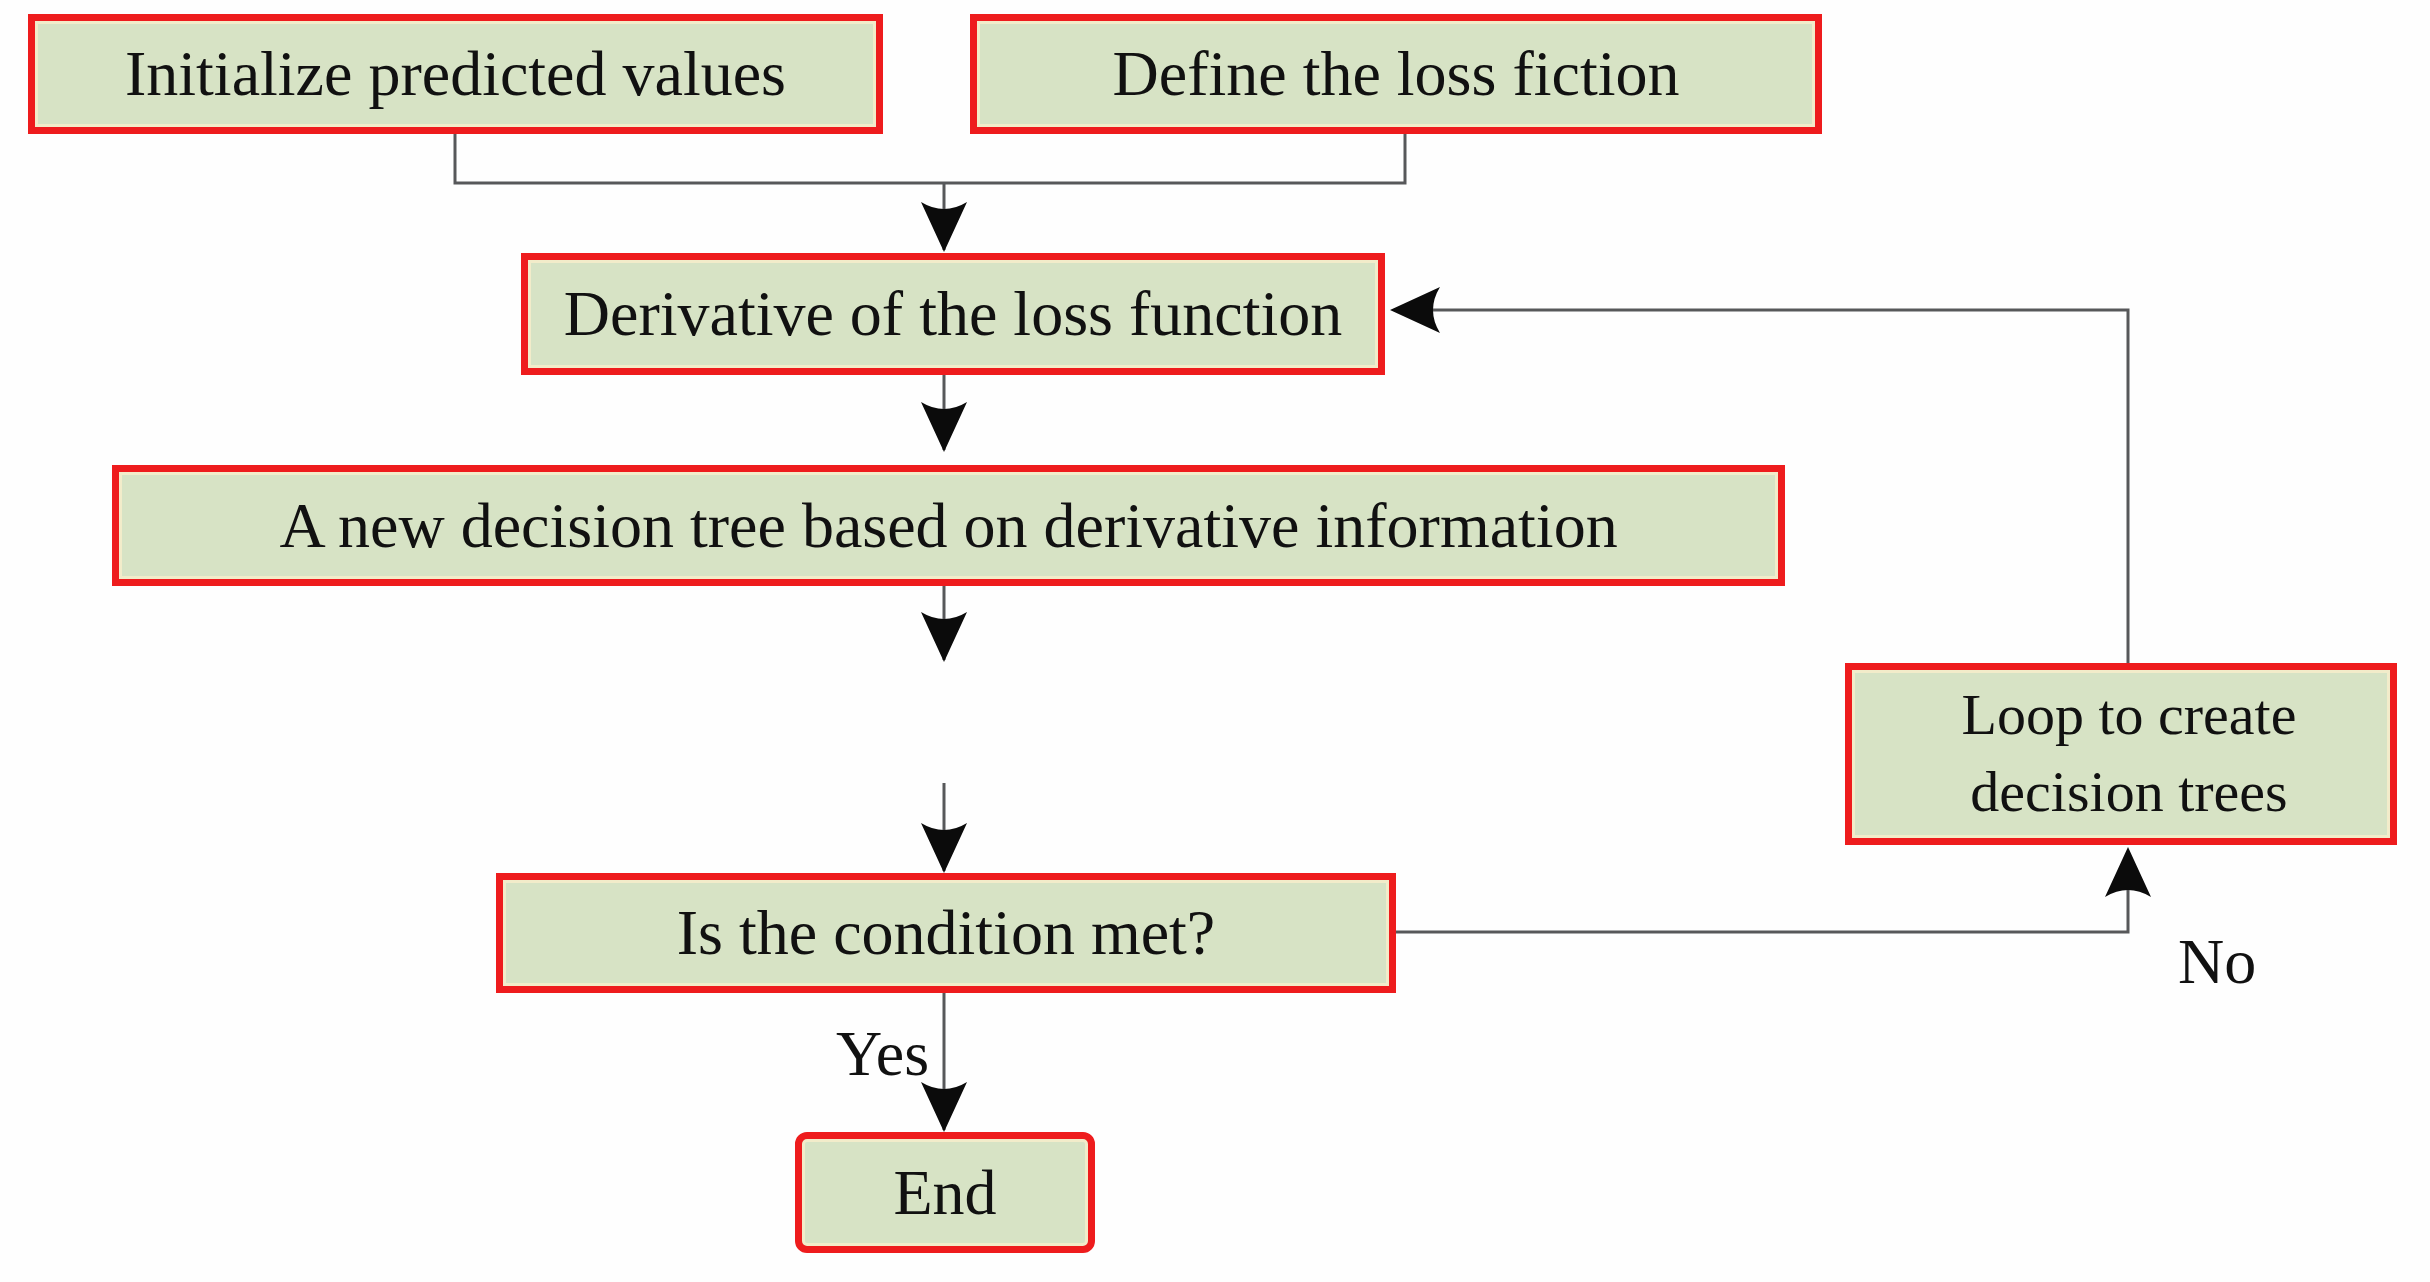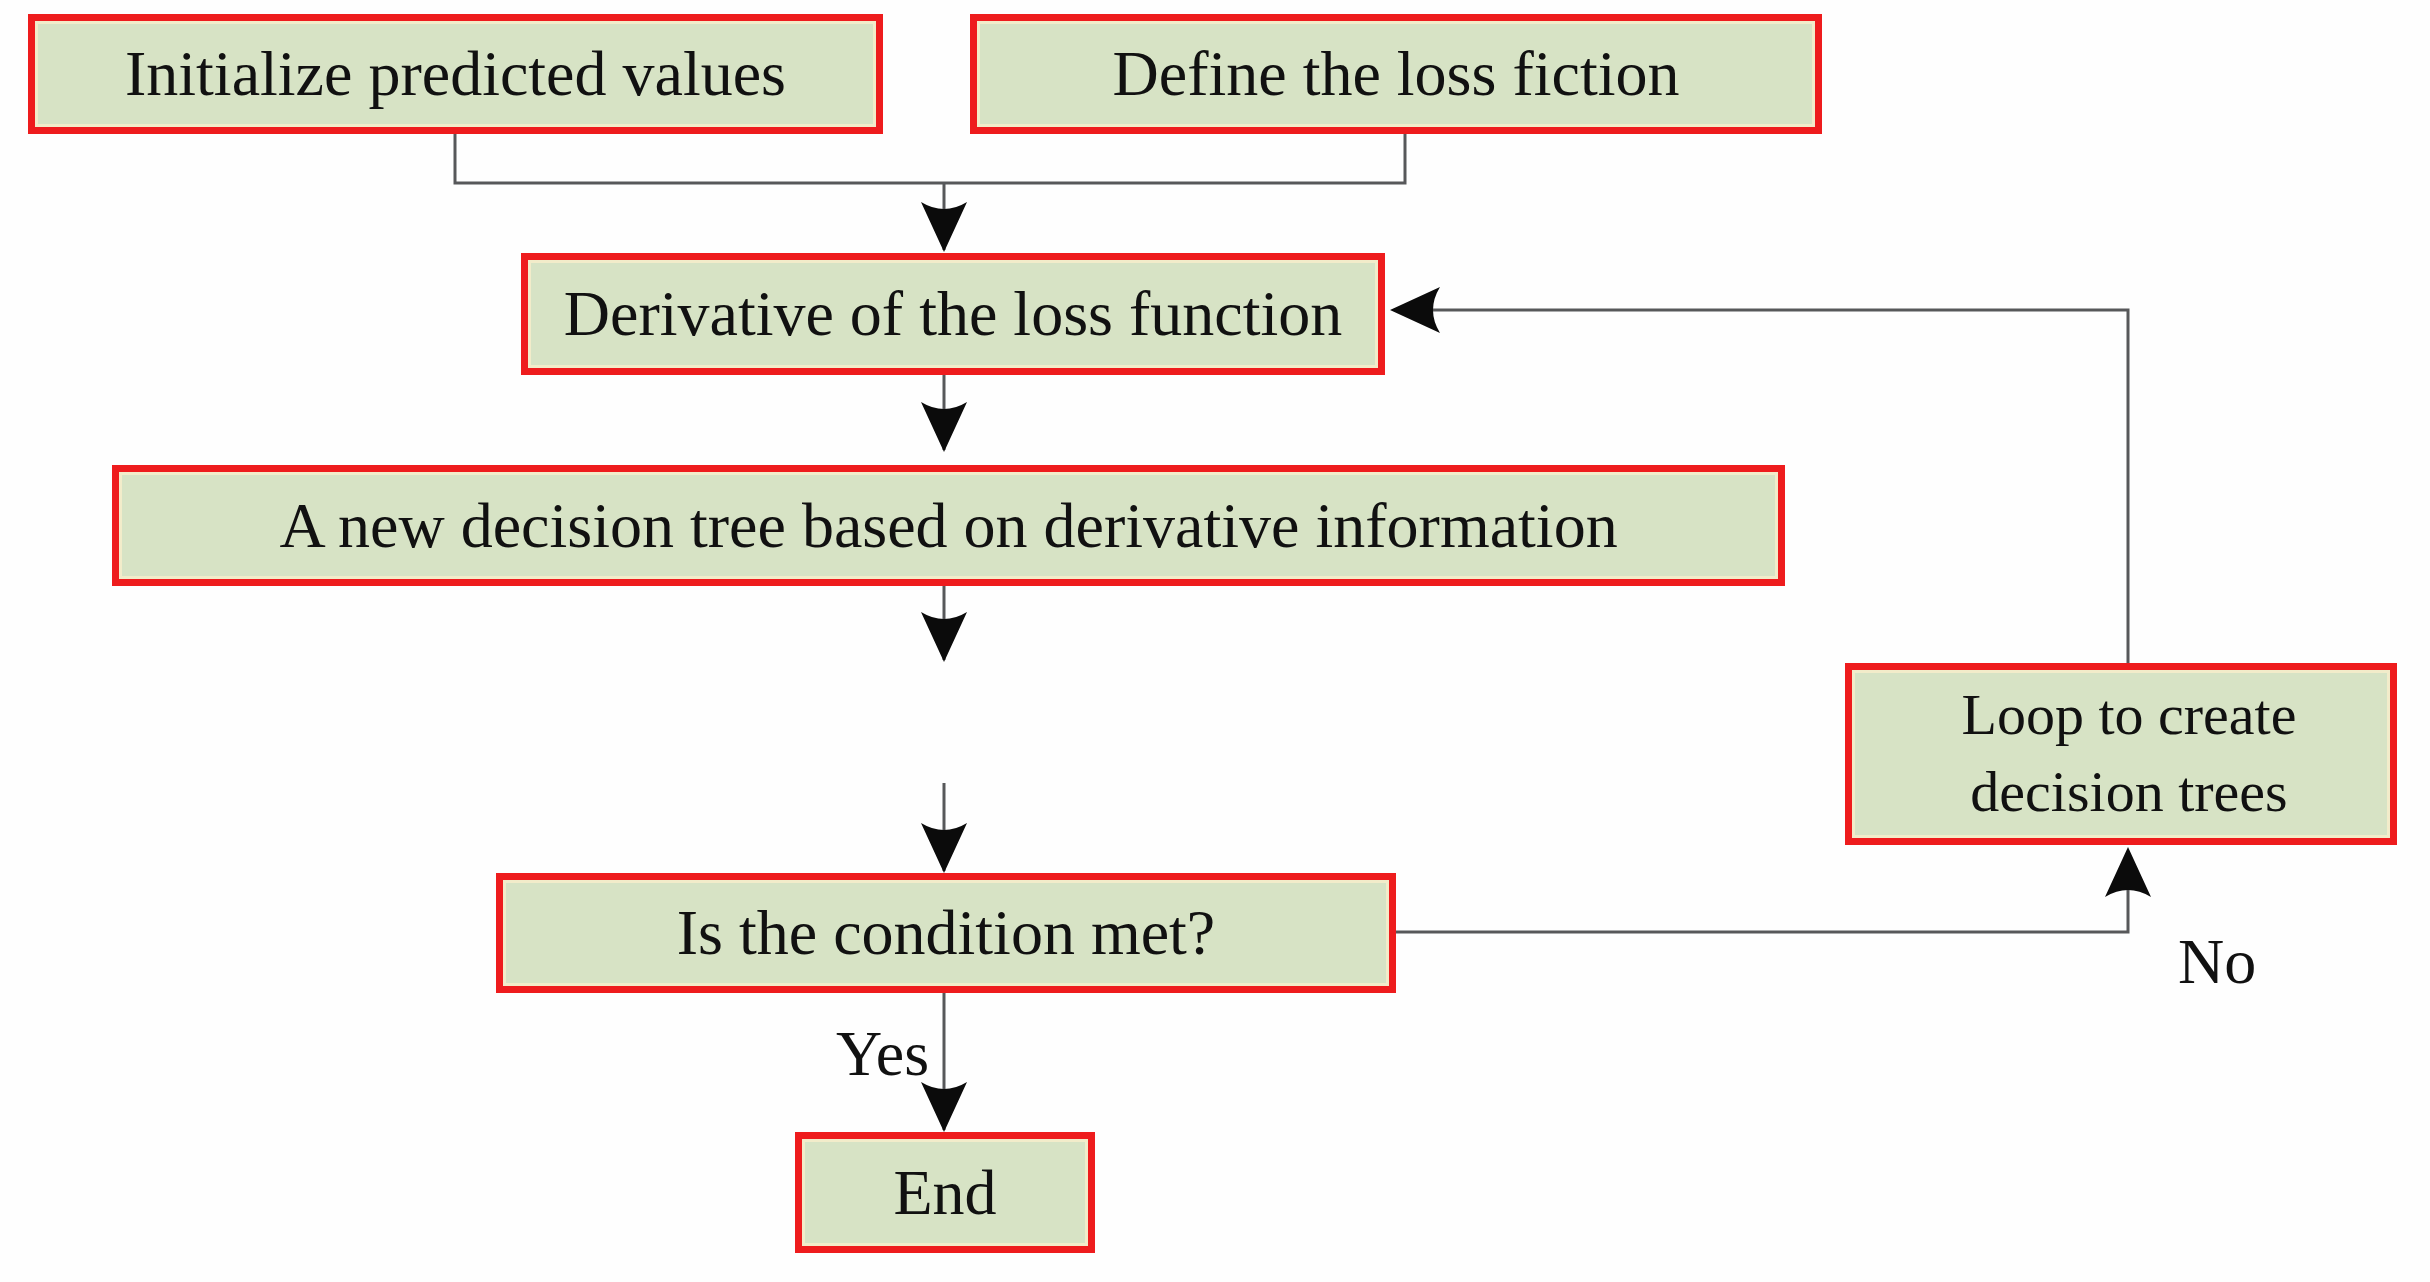--- a/index.html
+++ b/index.html
@@ -45,21 +45,21 @@
     white-space:nowrap;
   }
   
   #node-init       {left:28px;   top:14px;   width:855px;  height:120px;}
   #node-define     {left:970px;  top:14px;   width:852px;  height:120px;font-family:Liberation Serif, serif;}
   #node-derivative {left:521px;  top:253px;  width:864px;  height:122px;justify-content:center;}
   #node-tree       {left:112px;  top:465px;  width:1673px; height:121px;}
   #node-predict    {left:112px;  top:663px;  width:1673px; height:120px;}
   #node-condition  {left:496px;  top:873px;  width:900px;  height:120px;}
   #node-loop       {left:1845px; top:663px;  width:552px;  height:182px;padding-left:26px;}
-  #node-end        {left:795px;  top:1132px; width:300px;  height:121px;}
+  #node-end        {left:795px;  top:1132px; width:300px;  height:121px;border-radius:12px;}
   #label-yes{left:836px;  top:1022px;}
   #label-no {left:2178px; top:930px;}
 </style>
 </head>
 <body>
 
 <div class="stage">
 
   <svg class="connectors" viewBox="0 0 2430 1282" aria-hidden="true">
 

